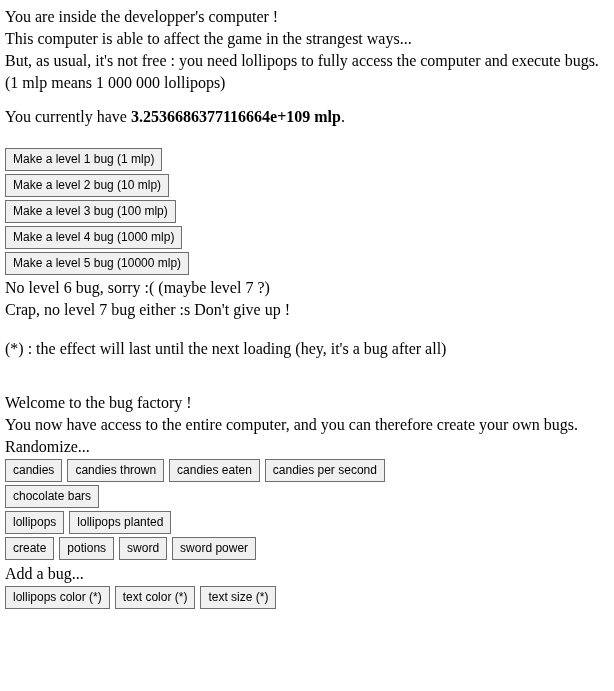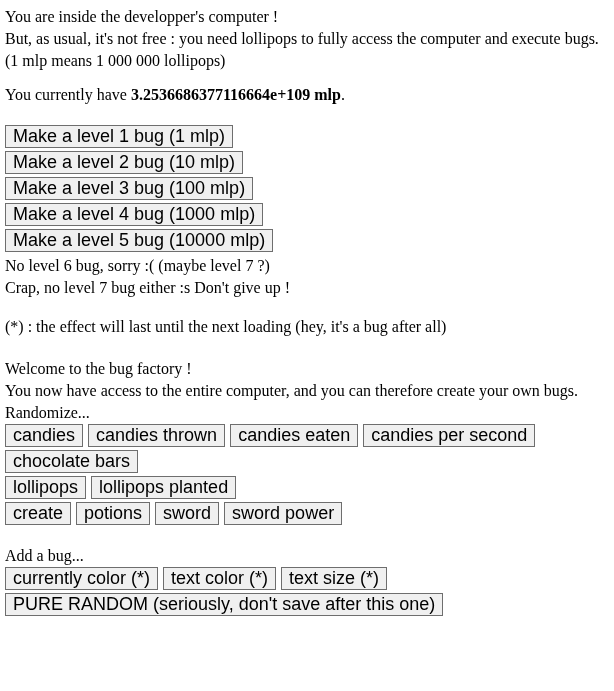--- a/index.html
+++ b/index.html
@@ -13,49 +13,50 @@
     font-size: 16px;
     line-height: 22px;
   }
   .serif-line { white-space: nowrap; }
 
   button {
     display: inline-block;
     box-sizing: border-box;
     height: 23px;
     font-family: "Liberation Sans", sans-serif;
-    font-size: 18px;
+    font-size: 12px;
     line-height: 15px;
     color: #000000;
     background: #f0f0f0;
     border: 1px solid #6e6e6e;
     border-radius: 0;
     padding: 3px 7px;
     margin: 0 5px 0 0;
     cursor: pointer;
     white-space: nowrap;
   }
   .btn-row { margin-bottom: 3px; height: 23px; }
 
   .balance   { margin-top: 12px; }
   .bug-buttons { margin-top: 19px; }
   .no-bug    { margin-top: 0; }
   .note      { margin-top: 17px; }
-  .factory   { margin-top: 20px; }
+  .factory   { margin-top: 32px; }
   .randomize-heading { margin-top: 0; font-family: Liberation Serif, serif; }
-  .add-bug-heading   { margin-top: 20px; }
+  .add-bug-heading   { margin-top: 4px; }
   b { font-weight: bold; }
 </style>
 </head>
 <body>
 
 <div>
 
   <div>
     <div class="serif-line">You are inside the developper's computer !</div>
+    <div class="serif-line">This computer is able to affect the game in the strangest ways...</div>
     <div class="serif-line">But, as usual, it's not free : you need lollipops to fully access the computer and execute bugs.</div>
     <div class="serif-line">(1 mlp means 1 000 000 lollipops)</div>
   </div>
 
   <div class="serif-line balance">
     <span>You currently have </span><b>3.2536686377116664e+109 mlp</b><span>.</span>
   </div>
 
   <div class="bug-buttons">
     <div class="btn-row"><button>Make a level 1 bug (1 mlp)</button></div>
@@ -82,17 +83,16 @@
   <div>
     <div class="btn-row"><button>candies</button><button>candies thrown</button><button>candies eaten</button><button>candies per second</button></div>
     <div class="btn-row"><button>chocolate bars</button></div>
     <div class="btn-row"><button>lollipops</button><button>lollipops planted</button></div>
     <div class="btn-row"><button>create</button><button>potions</button><button>sword</button><button>sword power</button></div>
   </div>
 
   <div class="serif-line add-bug-heading">Add a bug...</div>
 
   <div>
-    <div class="btn-row"><button>currently color (*)</button><button>text color (*)</button><button>text size (*)</button></div>
-    <div class="btn-row"><button>PURE RANDOM (seriously, don't save after this one)</button></div>
+    <div class="btn-row"><button>lollipops color (*)</button><button>text color (*)</button><button>text size (*)</button></div>
   </div>
 
 </div>
 
 </body></html>

